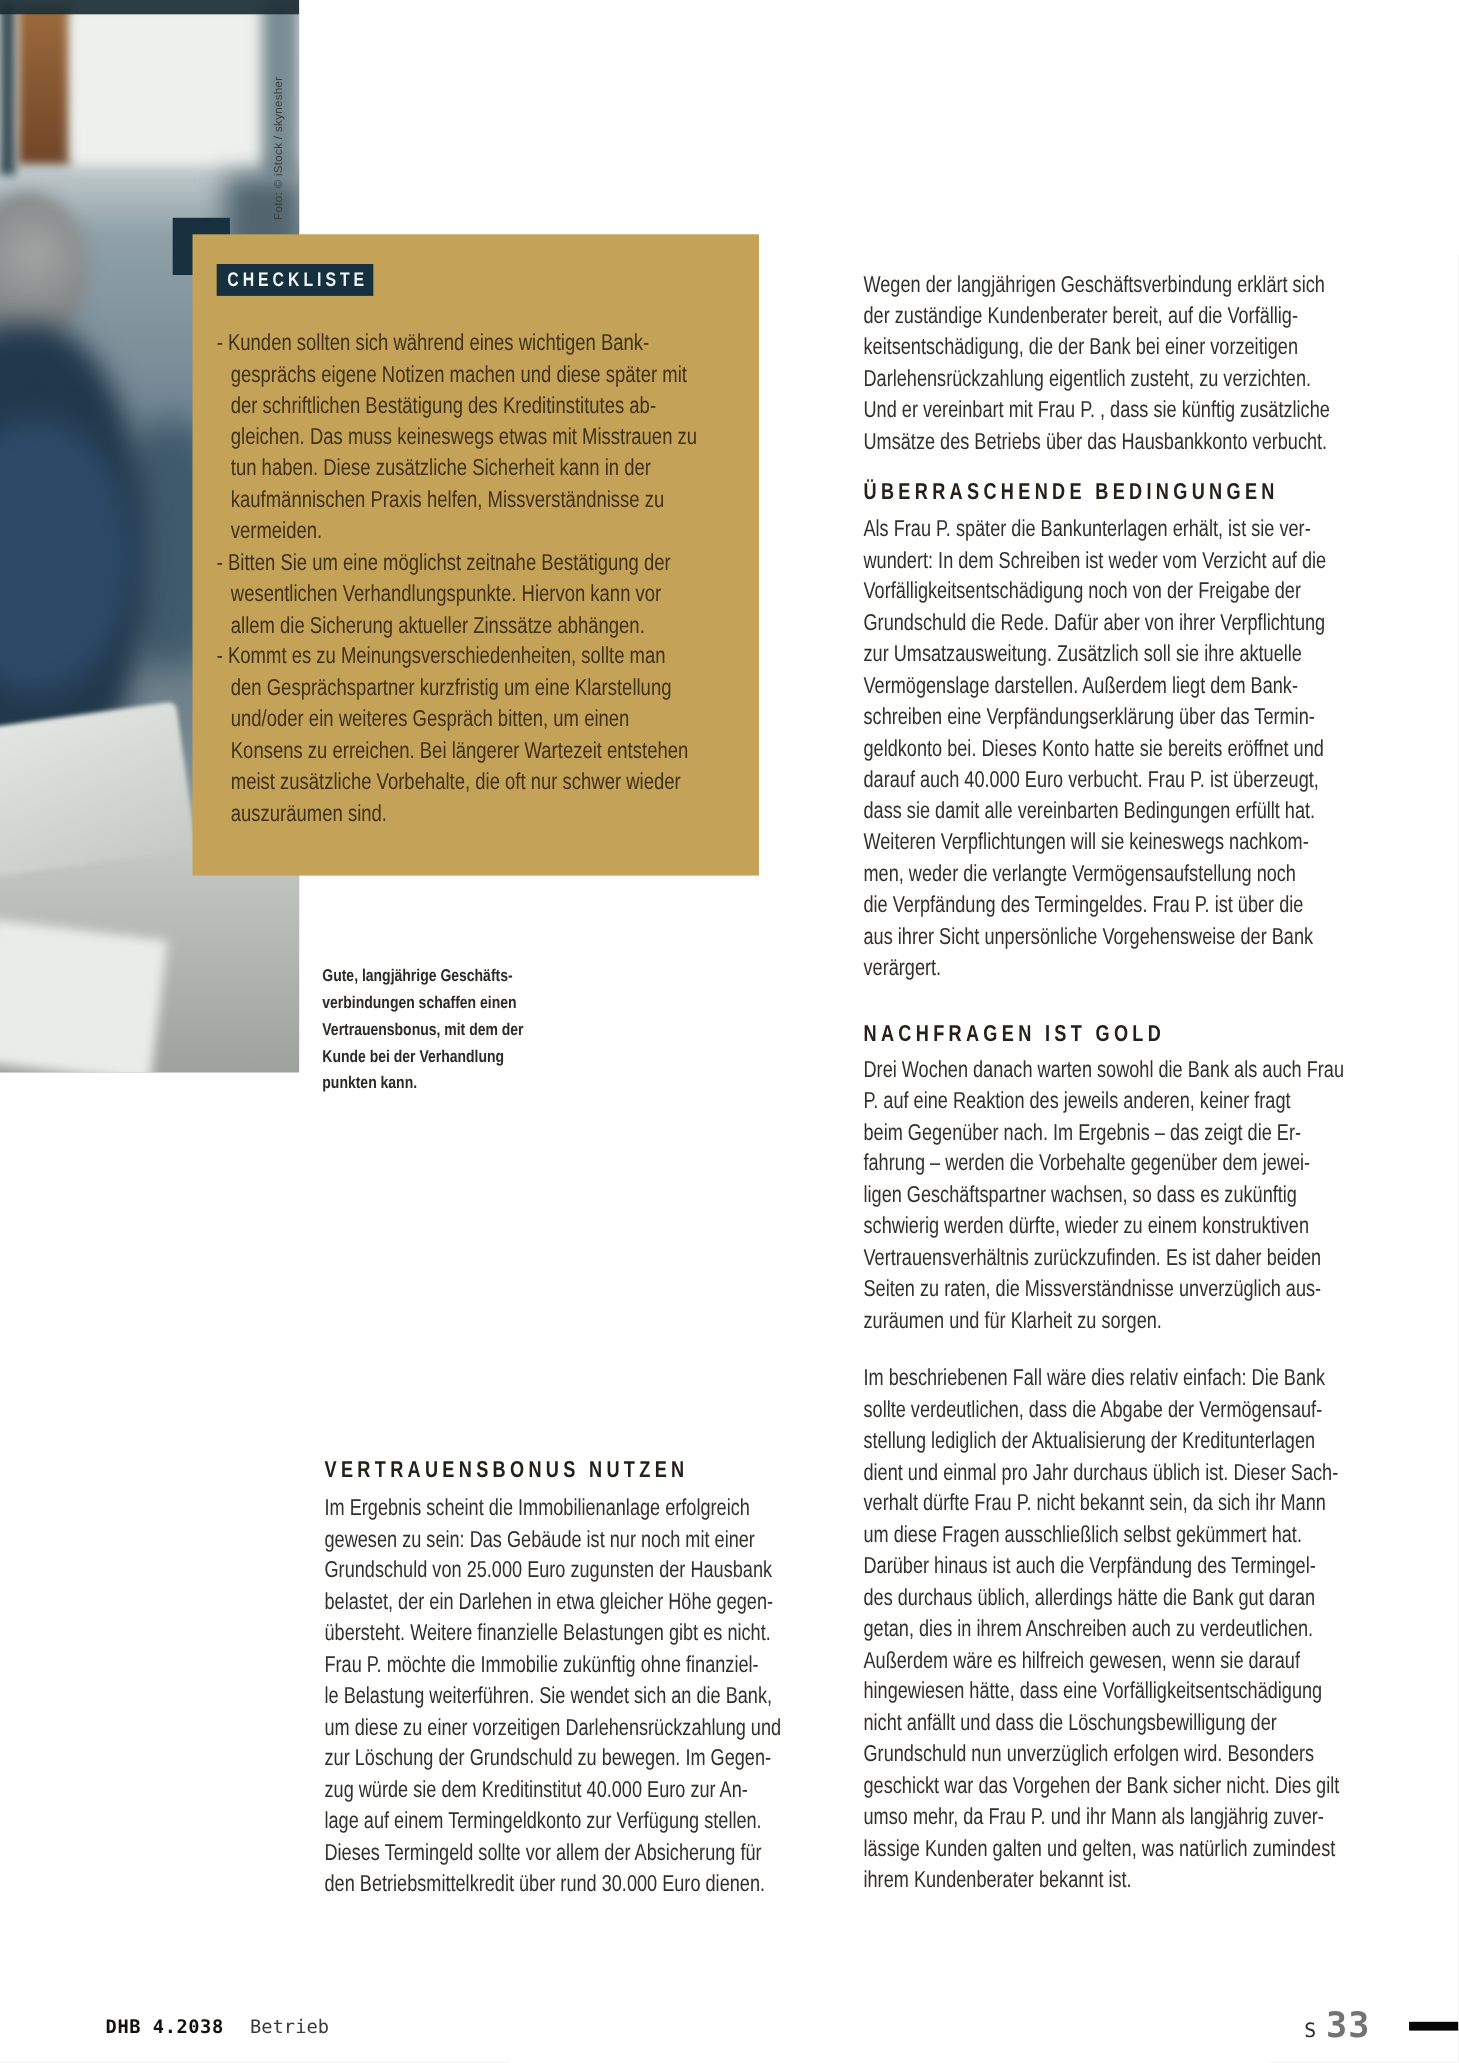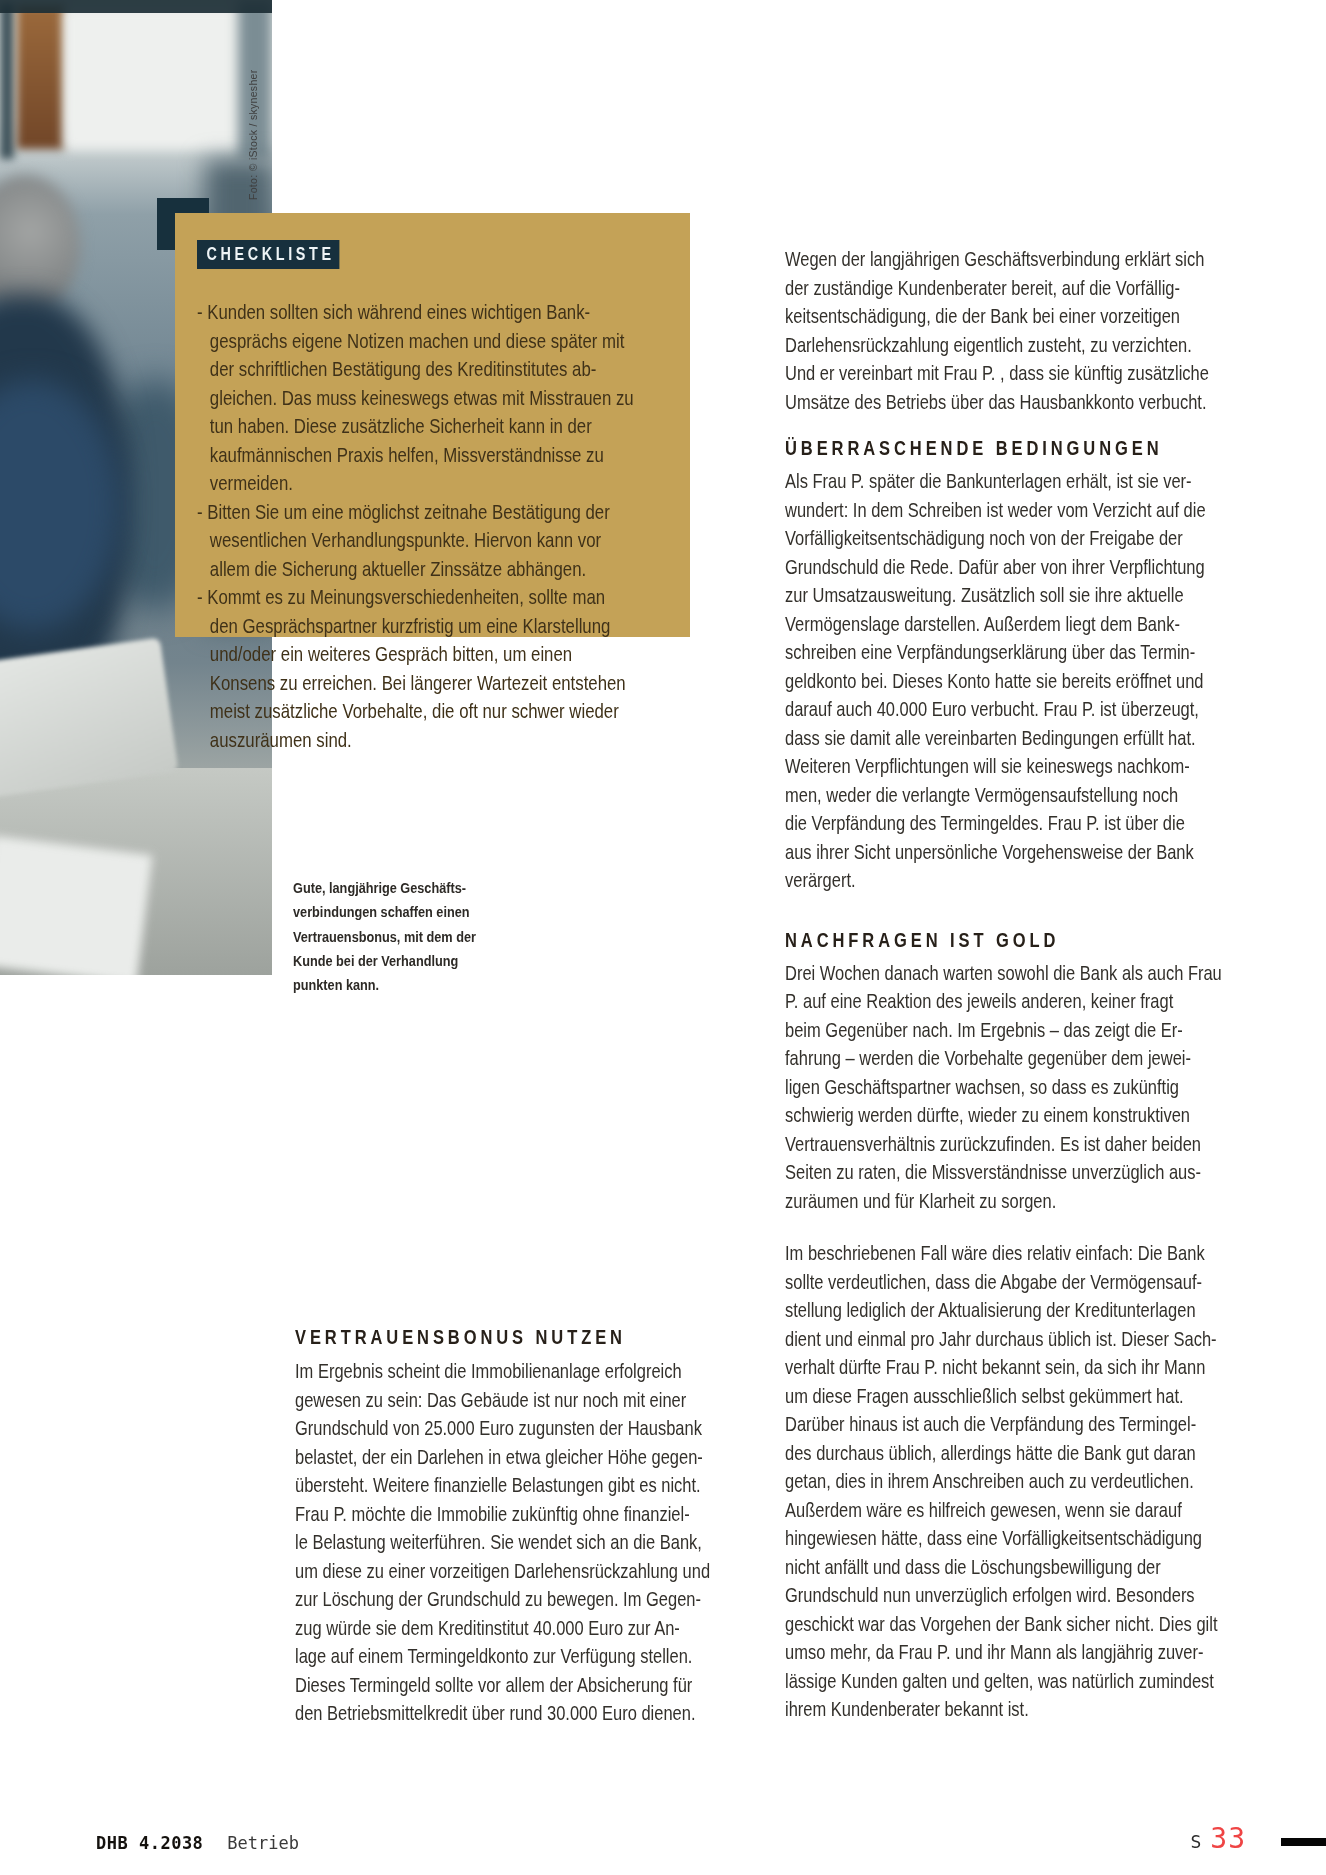--- a/index.html
+++ b/index.html
@@ -41,21 +41,21 @@
     position:absolute; left:247px; top:200px;
     transform:rotate(-90deg); transform-origin:0 0;
     font-size:10.5px; color:#3f3f3f; letter-spacing:.3px; white-space:nowrap;
   }
 
   
   .bracket { position:absolute; left:157px; top:198px; width:52px; height:52px; background:#17303d; }
 
   
   .goldbox {
-    position:absolute; left:175px; top:213px; width:515px; height:424px;
+    position:absolute; left:175px; top:213px; width:515px; height:583px;
     background:#c4a257;
   }
   .goldbox-inner { position:absolute; left:22px; top:27px; width:600px;
     transform:scaleX(0.80); transform-origin:0 0; }
   .check-label {
     display:inline-block; background:#17303d; color:#eef4f6;
     font-size:18px; font-weight:bold; letter-spacing:4.5px;
     padding:4px 6px 4px 12px;
   }
   .check-list { margin-top:29px; font-size:21px; line-height:28.5px; color:#3f3118; }
@@ -87,21 +87,21 @@
     position:absolute; left:96px; top:1833px;
     font-family:"DejaVu Sans Mono", monospace; font-size:17px; color:#14110e;
   }
   .footer-mag { font-weight:bold; letter-spacing:.5px; }
   .footer-sec { margin-left:24px; color:#3a3a3a; font-weight:normal;margin-top:48px; }
   .footer-right {
     position:absolute; left:1110px; top:1822px; width:136px;
     display:flex; justify-content:flex-end; align-items:baseline; gap:9px;
   }
   .page-prefix { font-size:18px; color:#2c2c2c; font-family:"DejaVu Sans Mono", monospace; }
-  .page-num { font-size:28px; font-weight:normal; color:#ef4444; font-family:"DejaVu Sans Mono", monospace; letter-spacing:1px; }
+  .page-num { font-size:32px; font-weight:bold; color:#737373; font-family:"DejaVu Sans Mono", monospace; letter-spacing:1px; }
   .footer-bar { position:absolute; left:1281px; top:1838px; width:45px; height:8px; background:#050505; }
 </style>
 </head>
 <body>
 
 <div class="page">
 
   <div class="photo">
     <div class="ph-stripe2"></div>
     <div class="ph-stripe1"></div>

